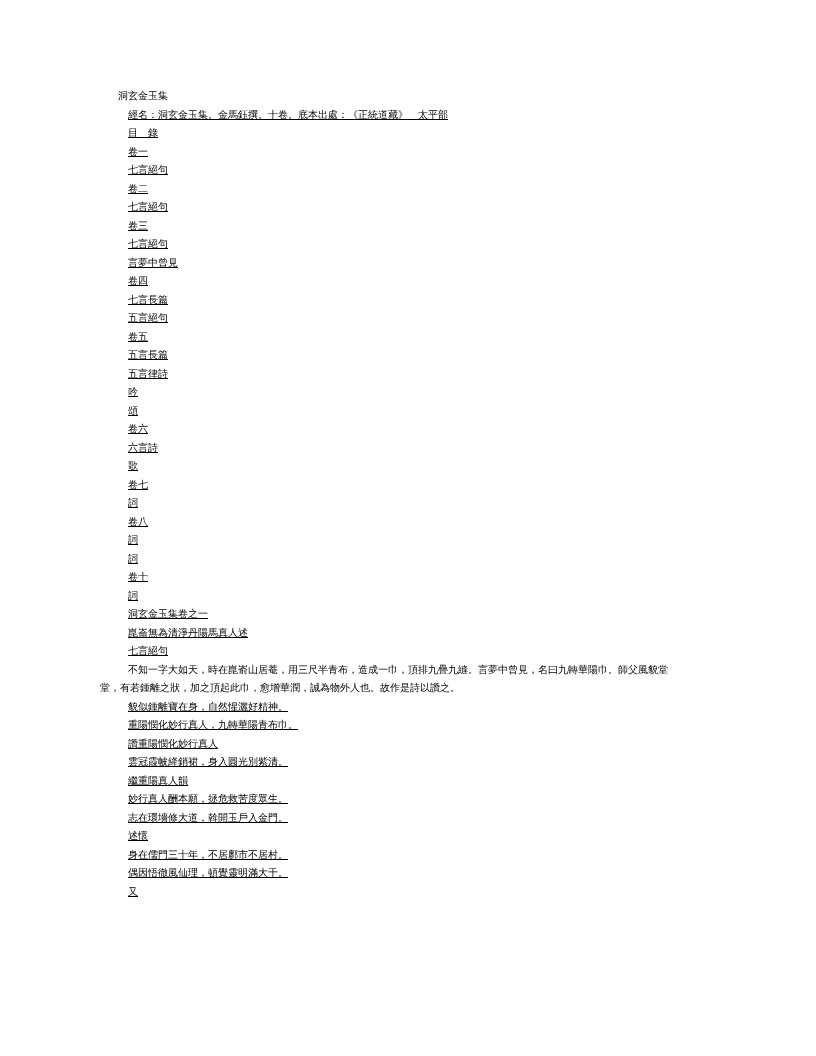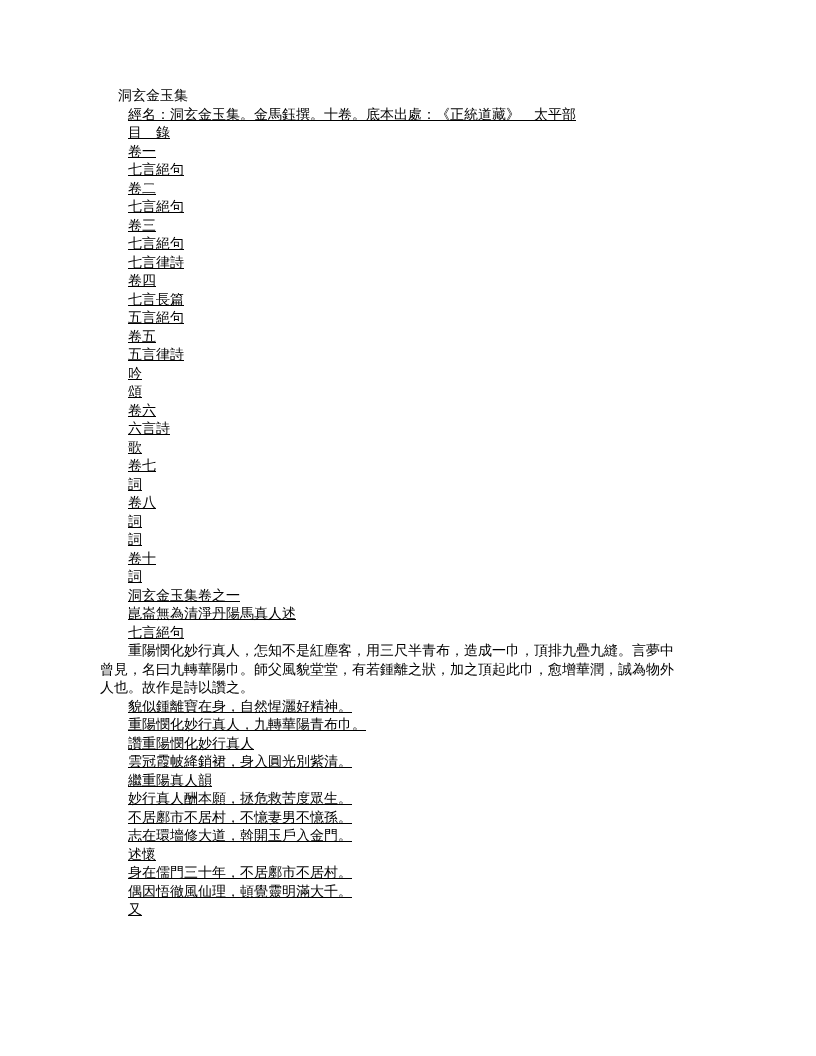--- a/index.html
+++ b/index.html
@@ -9,21 +9,21 @@
     background: #ffffff;
     position: relative;
     font-family: "Liberation Serif", "DejaVu Serif", serif;
     color: #000000;
   }
   .doc {
     position: absolute;
     left: 100px;
     top: 87px;
     width: 582px;
-    font-size: 14px;
+    font-size: 10px;
     line-height: 18.5px;
   }
   .line { white-space: pre-wrap; }
   .title-line { text-indent: 18px; }
   .indent { text-indent: 28px; text-decoration: underline; }
   .para {
     margin: 0;
     text-indent: 28px;
     word-break: break-all;
     line-break: strict;
@@ -47,30 +47,31 @@
       <div class="line indent">七言絕句</div>
 
       <div class="line indent">卷二</div>
 
       <div class="line indent">七言絕句</div>
 
       <div class="line indent">卷三</div>
 
       <div class="line indent">七言絕句</div>
 
-      <div class="line indent">七言律詩</div>
+      <div class="line indent">言夢中曾見</div>
 
       <div class="line indent">卷四</div>
 
       <div class="line indent">七言長篇</div>
 
       <div class="line indent">五言絕句</div>
 
       <div class="line indent">卷五</div>
 
+      <div class="line indent">五言長篇</div>
 
       <div class="line indent">五言律詩</div>
 
       <div class="line indent">吟</div>
 
       <div class="line indent">頌</div>
 
       <div class="line indent">卷六</div>
 
       <div class="line indent">六言詩</div>
@@ -92,37 +93,36 @@
 
       <div class="line indent">詞</div>
     </div>
 
   <div class="line indent">洞玄金玉集卷之一</div>
 
   <div class="line indent">崑崙無為清淨丹陽馬真人述</div>
 
   <div class="line indent">七言絕句</div>
 
-  <p class="para">重陽憫化妙行真人，怎知不是紅塵客，用三尺半青布，造成一巾，頂排九疊九縫。言夢中曾見，名曰九轉華陽巾。師父風貌堂堂，有若鍾離之狀，加之頂起此巾，愈增華潤，誠為物外人也。故作是詩以讚之。</p>
+  <p class="para">不知一字大如天，時在崑嵛山居菴，用三尺半青布，造成一巾，頂排九疊九縫。言夢中曾見，名曰九轉華陽巾。師父風貌堂堂，有若鍾離之狀，加之頂起此巾，愈增華潤，誠為物外人也。故作是詩以讚之。</p>
 
   <div>
 
       <div class="line indent">貌似鍾離寶在身，自然惺灑好精神。</div>
 
       <div class="line indent">重陽憫化妙行真人，九轉華陽青布巾。</div>
 
       <div class="line indent">讚重陽憫化妙行真人</div>
 
       <div class="line indent">雲冠霞帔絳銷裙，身入圓光別紫清。</div>
 
       <div class="line indent">繼重陽真人韻</div>
 
       <div class="line indent">妙行真人酬本願，拯危救苦度眾生。</div>
 
-      <div class="line indent">不居鄽市不居村，不憶妻男不憶孫。</div>
 
       <div class="line indent">志在環墻修大道，斡開玉戶入金門。</div>
 
       <div class="line indent">述懷</div>
 
       <div class="line indent">身在儒門三十年，不居鄽市不居村。</div>
 
       <div class="line indent">偶因悟徹風仙理，頓覺靈明滿大千。</div>
 
       <div class="line indent">又</div>

